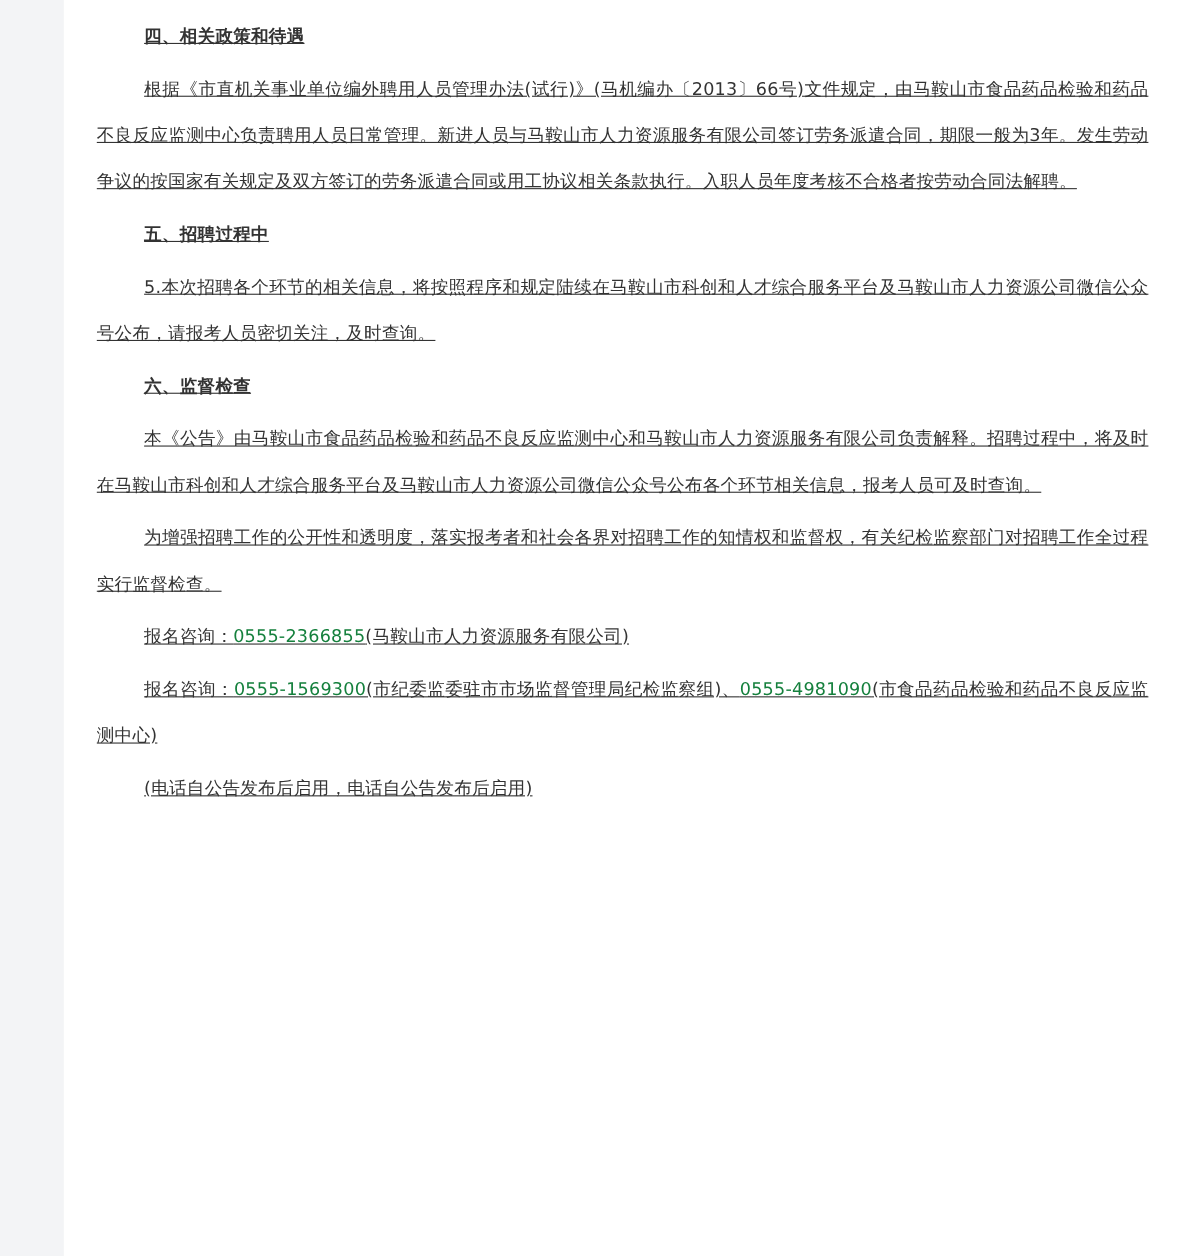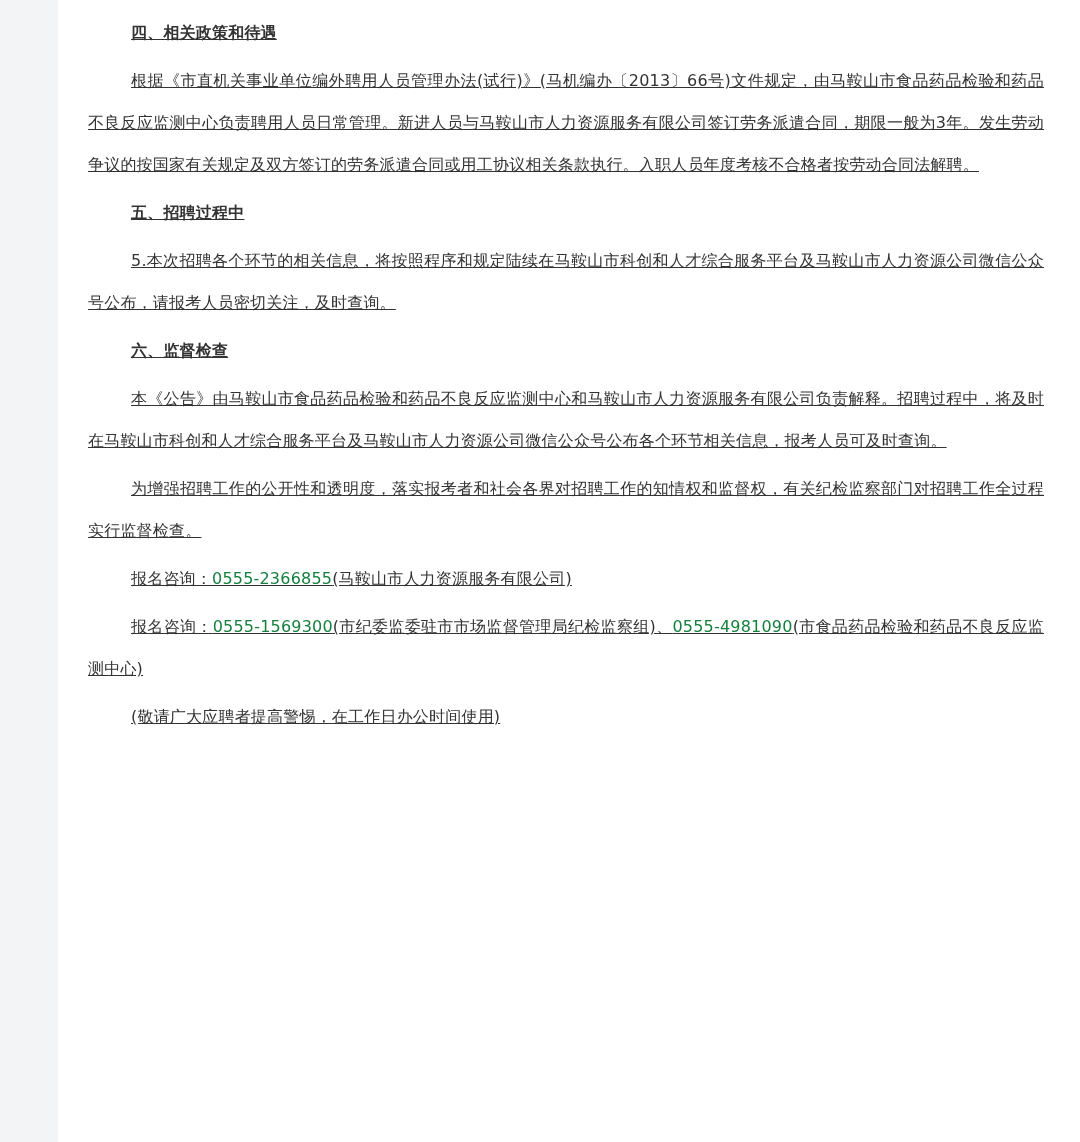--- a/index.html
+++ b/index.html
@@ -45,14 +45,14 @@
   <div>
     <p class="heading">六、监督检查</p>
     <p class="para">本《公告》由马鞍山市食品药品检验和药品不良反应监测中心和马鞍山市人力资源服务有限公司负责解释。招聘过程中，将及时在马鞍山市科创和人才综合服务平台及马鞍山市人力资源公司微信公众号公布各个环节相关信息，报考人员可及时查询。</p>
     <p class="para">为增强招聘工作的公开性和透明度，落实报考者和社会各界对招聘工作的知情权和监督权，有关纪检监察部门对招聘工作全过程实行监督检查。</p>
   </div>
 
   <p class="para"><span>报名咨询：</span><span class="phone">0555-2366855</span><span>(马鞍山市人力资源服务有限公司)</span></p>
 
   <p class="para"><span>报名咨询：</span><span class="phone">0555-1569300</span><span>(市纪委监委驻市市场监督管理局纪检监察组)、</span><span class="phone">0555-4981090</span><span>(市食品药品检验和药品不良反应监测中心)</span></p>
 
-  <p class="para">(敬请广大应聘者提高警惕，在工作日办公时间使用)</p>
+  <p class="para">(电话自公告发布后启用，电话自公告发布后启用)</p>
 </div>
 
 </body></html>

